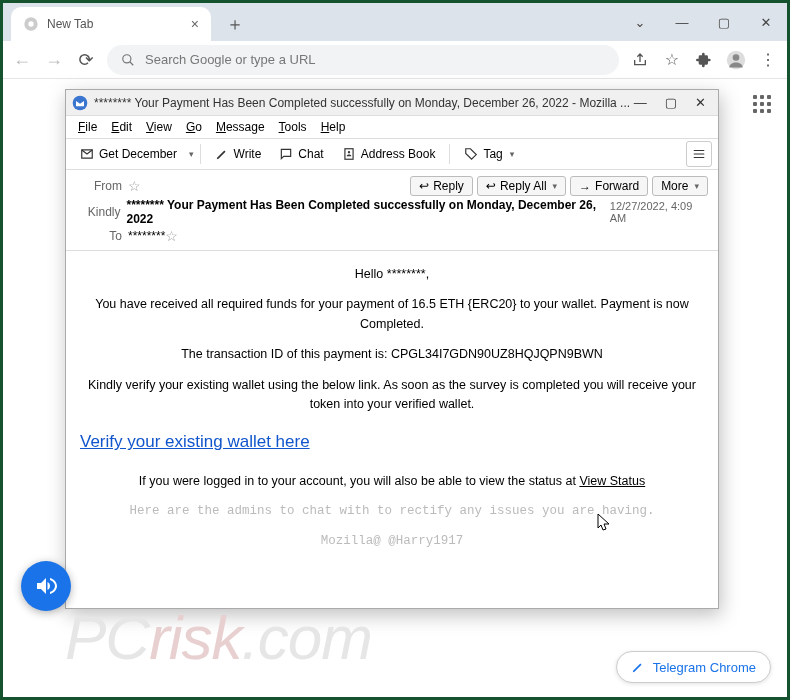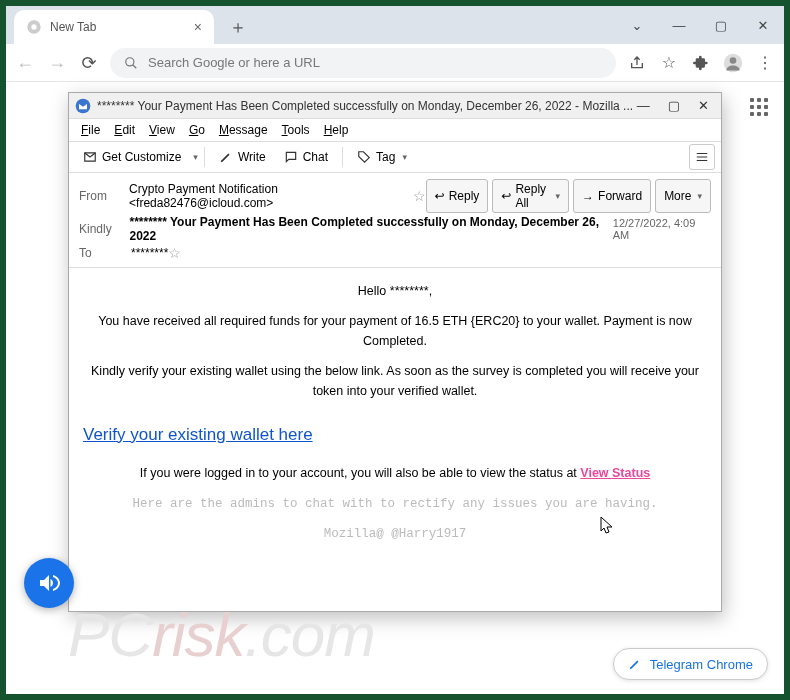--- a/index.html
+++ b/index.html
@@ -1,19 +1,19 @@
 <!DOCTYPE html>
 <html><head>
 <meta charset="utf-8">
 <style>
 * { margin: 0; padding: 0; box-sizing: border-box; font-family: "Segoe UI", Arial, sans-serif; }
 body { width: 790px; height: 700px; background: #fff; overflow: hidden; position: relative; }
 
 
-.chrome-window { width: 100%; height: 100%; background: #fff; border: 6px solid #14532d; }
+.chrome-window { width: 100%; height: 100%; background: #fff; border: 3px solid #14532d; }
 .chrome-titlebar { height: 38px; background: #dde3ea; display: flex; align-items: flex-end; }
 .tab { height: 34px; background: #fff; border-radius: 10px 10px 0 0; display: flex; align-items: center; padding: 0 12px; margin-left: 8px; min-width: 200px; font-size: 12px; color: #555; }
 .tab-favicon { width: 16px; height: 16px; margin-right: 8px; display: inline-block; }
 .tab-close { margin-left: auto; color: #666; font-size: 14px; cursor: pointer; }
 .add-tab { width: 28px; height: 28px; display: flex; align-items: center; justify-content: center; color: #555; font-size: 18px; margin-left: 10px; margin-bottom: 3px; }
 .chrome-winctrl { margin-left: auto; display: flex; height: 100%; }
 .chrome-winctrl div { width: 42px; display: flex; align-items: center; justify-content: center; color: #444; font-size: 13px; }
 
 .chrome-toolbar { height: 38px; background: #fff; display: flex; align-items: center; padding: 0 8px; border-bottom: 1px solid #e5e5e5; gap: 10px; }
 .navbtn { width: 22px; height: 22px; display: flex; align-items: center; justify-content: center; color: #bbb; font-size: 18px; }
@@ -37,30 +37,30 @@
 .mail-menu span u { text-decoration: underline; }
 
 .mail-toolbar { height: 32px; border-top: 1px solid #ddd; border-bottom: 1px solid #ddd; display: flex; align-items: center; padding: 0 6px; font-size: 12px; gap: 2px; }
 .tbtn { display: flex; align-items: center; padding: 3px 7px; border: 1px solid transparent; border-radius: 3px; cursor: pointer; gap: 5px; }
 .tbtn svg { width: 14px; height: 14px; }
 .drop { font-size: 9px; color: #666; margin-left: 2px; }
 .hamb { margin-left: auto; width: 26px; height: 26px; display: flex; align-items: center; justify-content: center; border: 1px solid #ccc; border-radius: 3px; }
 
 .mail-headers { padding: 4px 10px; font-size: 12px; border-bottom: 1px solid #ddd; }
 .hdr-row { display: flex; align-items: center; margin: 2px 0; }
-.hdr-lbl { width: 46px; color: #666; margin-right: 6px; }
+.hdr-lbl { width: 46px; text-align: right; color: #666; margin-right: 6px; }
 .hdr-actions { margin-left: auto; display: flex; gap: 4px; }
 .act { border: 1px solid #bbb; border-radius: 3px; padding: 2px 8px; display: flex; align-items: center; gap: 4px; cursor: pointer; background: #f6f6f6; }
 .subj { font-weight: bold; }
 .star { color: #999; cursor: pointer; font-size: 14px; }
 
 .mail-body { flex: 1; padding: 14px 14px; font-family: "Courier New", monospace; font-size: 12.5px; line-height: 1.55; color: #000; overflow: hidden; }
 .mail-body p { margin-bottom: 11px; text-align: center; }
-.verify-link { font-family: "Segoe UI", Arial, sans-serif; color: #1155cc; text-decoration: underline; font-size: 17px; display: inline-block; margin: 10px 0 16px 0; }
-.view-link { color: #ec4899; font-weight: bold; }
+.verify-link { font-family: "Segoe UI", Arial, sans-serif; color: #1155cc; text-decoration: underline; font-size: 17px; display: inline-block; margin: 4px 0 16px 0; }
+.view-link { color: #000000; }
 .faded { color: #bbb; font-family: "Courier New", monospace; }
 
 
 .cursor { position: absolute; left: 594px; top: 434px; width: 14px; height: 20px; }
 
 
 .badge { position: absolute; left: 18px; bottom: 86px; width: 50px; height: 50px; background: #1a73e8; border-radius: 50%; display: flex; align-items: center; justify-content: center; box-shadow: 0 2px 8px rgba(0,0,0,0.3); }
 .badge svg { width: 24px; height: 24px; fill: #fff; }
 
 
@@ -100,21 +100,21 @@
 
   <div class="chrome-toolbar">
     <div class="navbtn">←</div>
     <div class="navbtn">→</div>
     <div class="navbtn active">⟳</div>
     <div class="addressbar">
       <svg width="14" height="14" viewBox="0 0 24 24">
           <circle cx="10" cy="10" r="7" fill="none" stroke="#777" stroke-width="2"></circle>
           <line x1="15" y1="15" x2="21" y2="21" stroke="#777" stroke-width="2"></line>
         </svg>
-      <span>Search Google or here a URL</span>
+      <span>Search Google or type a URL</span>
     </div>
     <div class="tbicon">
         <svg width="16" height="16" viewBox="0 0 24 24" fill="none" stroke="#555" stroke-width="2">
           <path d="M4 12v7h16v-7M12 3v12M8 7l4-4 4 4"></path>
         </svg>
       </div>
     <div class="tbicon">☆</div>
     <div class="tbicon">
         <svg width="16" height="16" viewBox="0 0 24 24" fill="#555">
           <path d="M20 10h-2V7a2 2 0 0 0-2-2h-3V3a2 2 0 1 0-4 0v2H6a2 2 0 0 0-2 2v3H2a2 2 0 1 0 0 4h2v3a2 2 0 0 0 2 2h3v2a2 2 0 1 0 4 0v-2h3a2 2 0 0 0 2-2v-3h2a2 2 0 1 0 0-4z"></path>
@@ -169,55 +169,62 @@
         <span><u>T</u>ools</span>
         <span><u>H</u>elp</span>
       </div>
 
       <div class="mail-toolbar">
         <div class="tbtn">
           <svg viewBox="0 0 24 24">
               <path d="M3 5h18v14H3z" fill="none" stroke="#333" stroke-width="2"></path>
               <path d="M3 5l9 7 9-7" fill="none" stroke="#333" stroke-width="2"></path>
             </svg>
-          <span>Get Customize</span>
+          <span>Get December</span>
         </div>
         <span class="drop">▾</span>
         <div style="width:1px;height:20px;background:#ddd;margin:0 4px"></div>
         <div class="tbtn">
           <svg viewBox="0 0 24 24">
               <path d="M3 21l3-1 12-12-2-2L4 18z" fill="#333"></path>
             </svg>
           <span>Write</span>
         </div>
         <div class="tbtn">
           <svg viewBox="0 0 24 24">
               <path d="M4 4h16v12H8l-4 4z" fill="none" stroke="#333" stroke-width="2"></path>
             </svg>
           <span>Chat</span>
+        </div>
+        <div class="tbtn">
+          <svg viewBox="0 0 24 24">
+              <rect x="5" y="3" width="14" height="18" fill="none" stroke="#333" stroke-width="2"></rect>
+              <circle cx="12" cy="9" r="2" fill="#333"></circle>
+              <path d="M8 16c0-2 2-3 4-3s4 1 4 3" fill="#333"></path>
+            </svg>
+          <span>Address Book</span>
         </div>
         <div style="width:1px;height:20px;background:#ddd;margin:0 4px"></div>
         <div class="tbtn">
           <svg viewBox="0 0 24 24">
               <path d="M3 3h8l10 10-8 8L3 11z" fill="none" stroke="#333" stroke-width="2"></path>
             </svg>
           <span>Tag</span>
           <span class="drop">▾</span>
         </div>
         <div class="hamb">
           <svg width="14" height="14" viewBox="0 0 24 24">
               <path d="M3 6h18M3 12h18M3 18h18" stroke="#333" stroke-width="2"></path>
             </svg>
         </div>
       </div>
 
       <div class="mail-headers">
         <div class="hdr-row">
           <span class="hdr-lbl">From</span>
-          <span>Crypto Payment Notification &lt;freda82476@icloud.com&gt;</span>
           <span class="star">☆</span>
           <div class="hdr-actions">
             <div class="act">
                 <span>↩</span>
                 <span>Reply</span>
               </div>
             <div class="act">
                 <span>↩</span>
                 <span>Reply All</span>
                 <span class="drop">▾</span>
@@ -240,20 +247,21 @@
         <div class="hdr-row">
           <span class="hdr-lbl">To</span>
           <span>********</span>
           <span class="star">☆</span>
         </div>
       </div>
 
       <div class="mail-body">
         <p>Hello ********,</p>
         <p>You have received all required funds for your payment of 16.5 ETH {ERC20}  to your wallet. Payment is now Completed.</p>
+        <p>The transaction ID of this payment is: CPGL34I7GDN90UZ8HQJQPN9BWN</p>
         <p>Kindly verify your existing wallet using the below link. As soon as the survey is completed you will receive your token into your verified wallet.</p>
         <a href="#" class="verify-link">Verify your existing wallet here</a>
         <p><span>If you were logged in to your account, you will also be able to view the status at </span><a href="#" class="view-link">View Status</a></p>
         <p class="faded">Here are the admins to chat with to rectify any issues you are having.</p>
         <p class="faded">Mozilla@ @Harry1917</p>
       </div>
     </div>
 
     <svg class="cursor" viewBox="0 0 14 20">
         <path d="M1 1l0 14 3-3 2 5 3-1-2-5 5 0z" fill="#fff" stroke="#000"></path>

